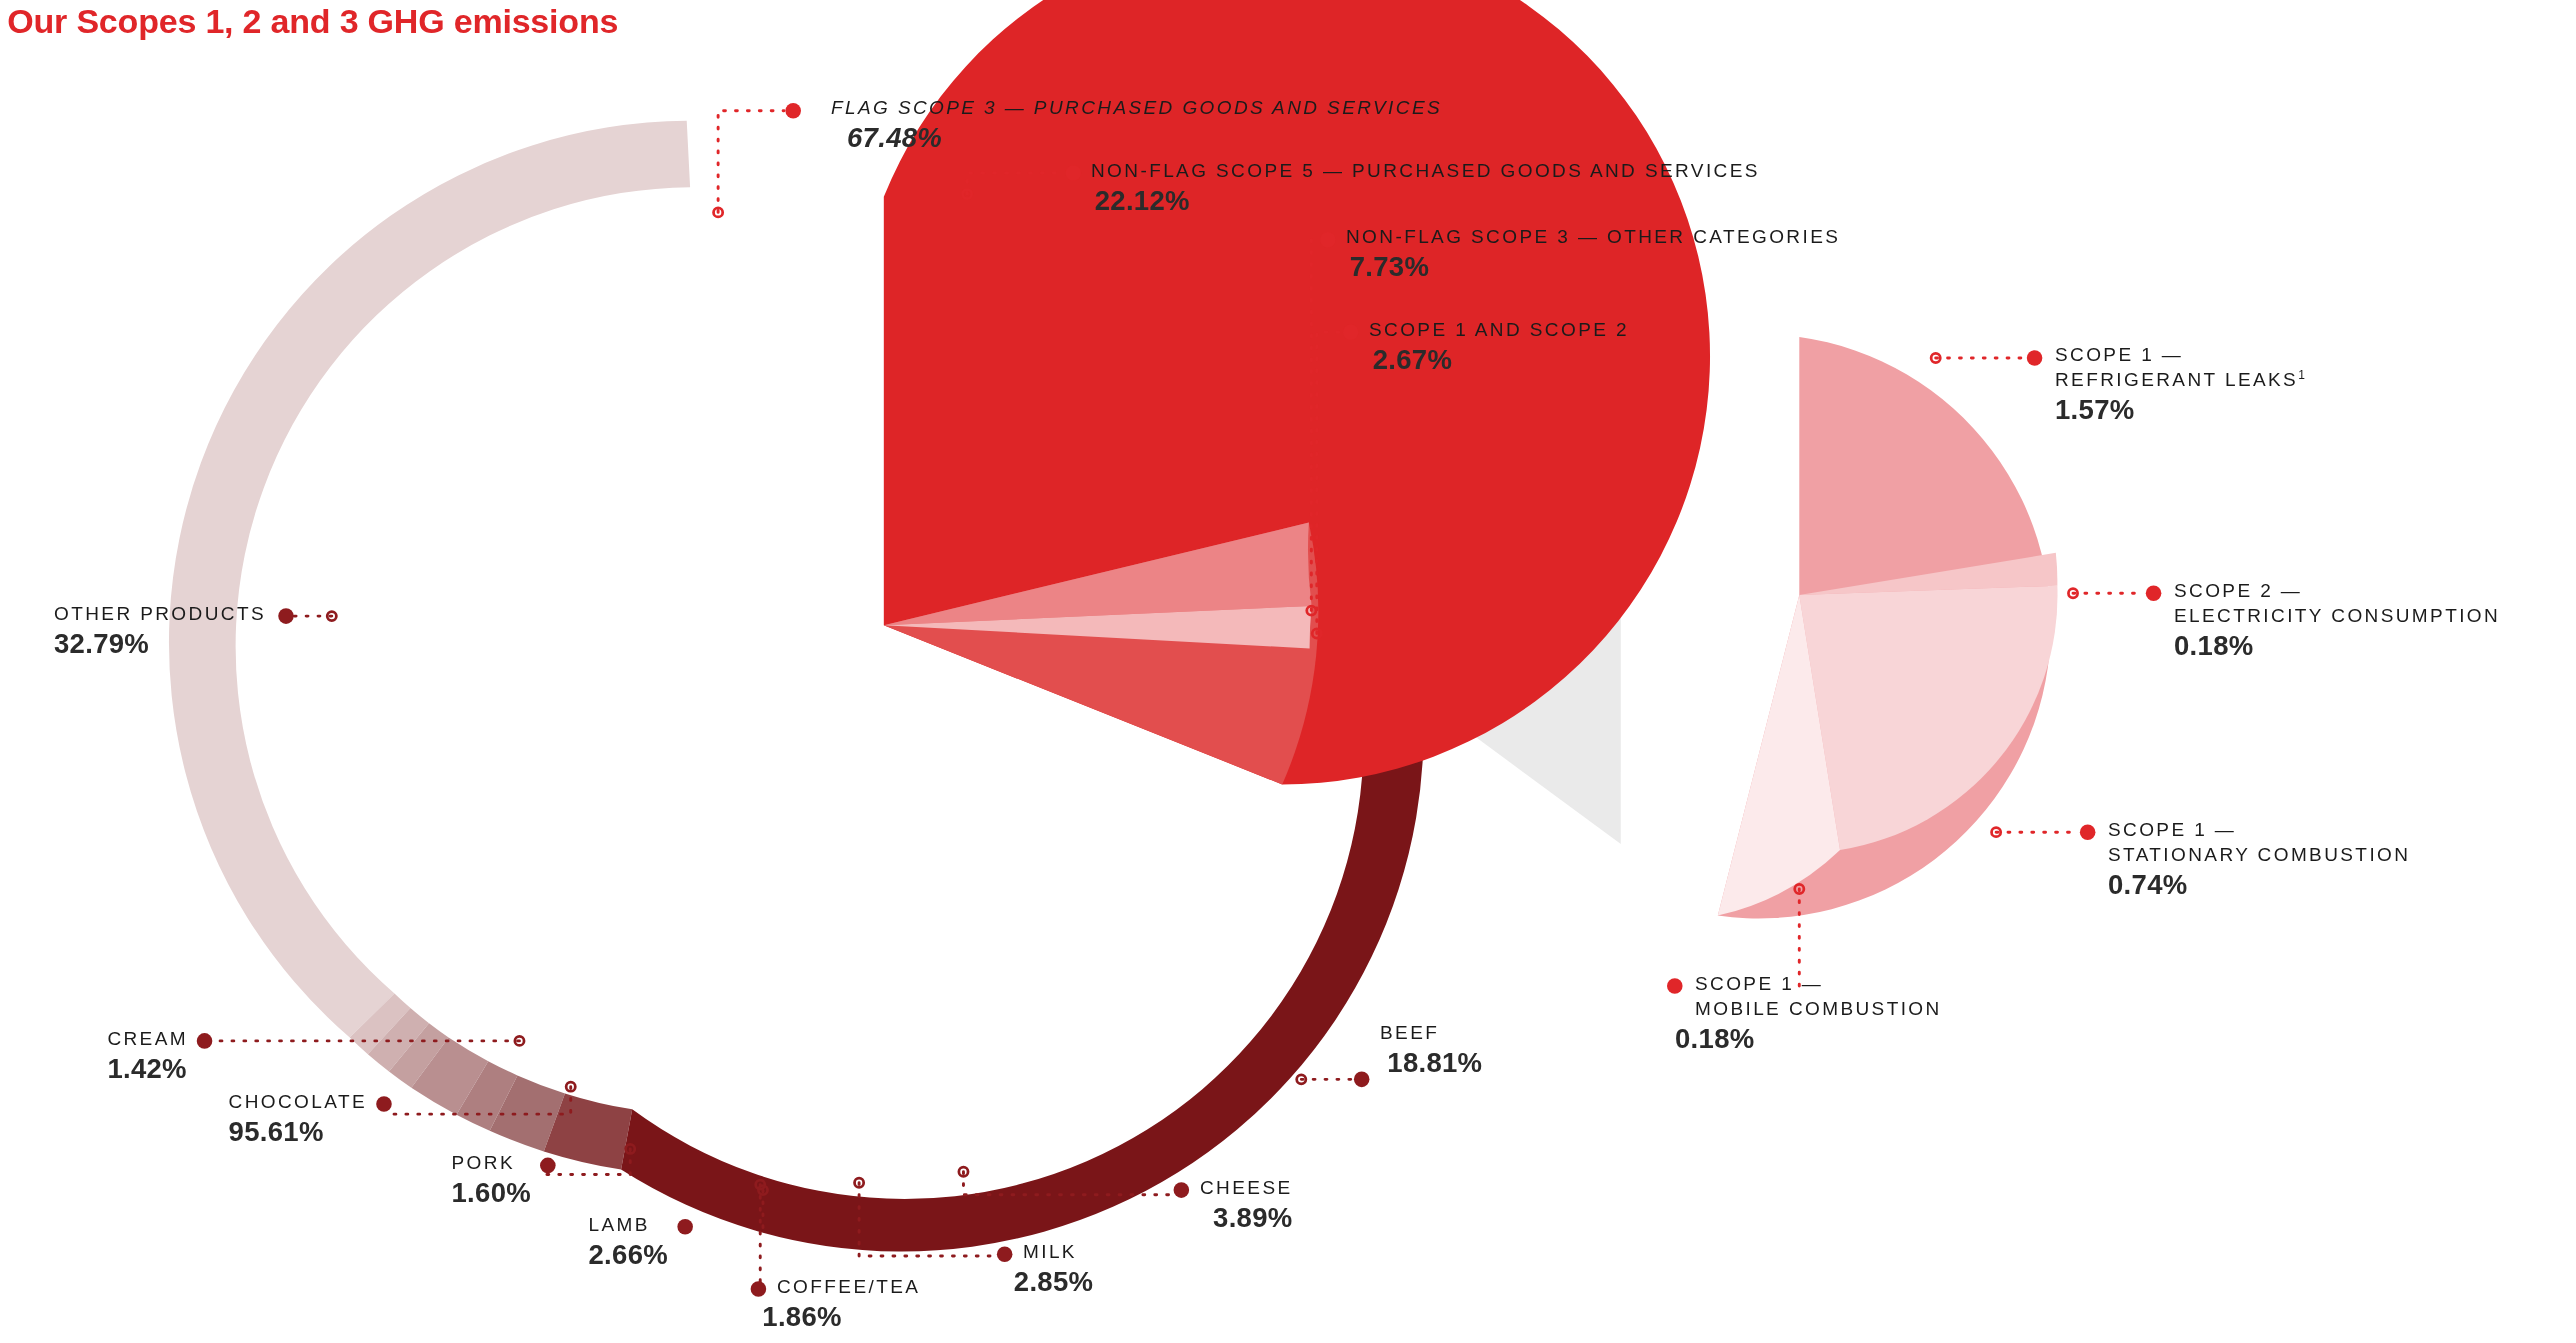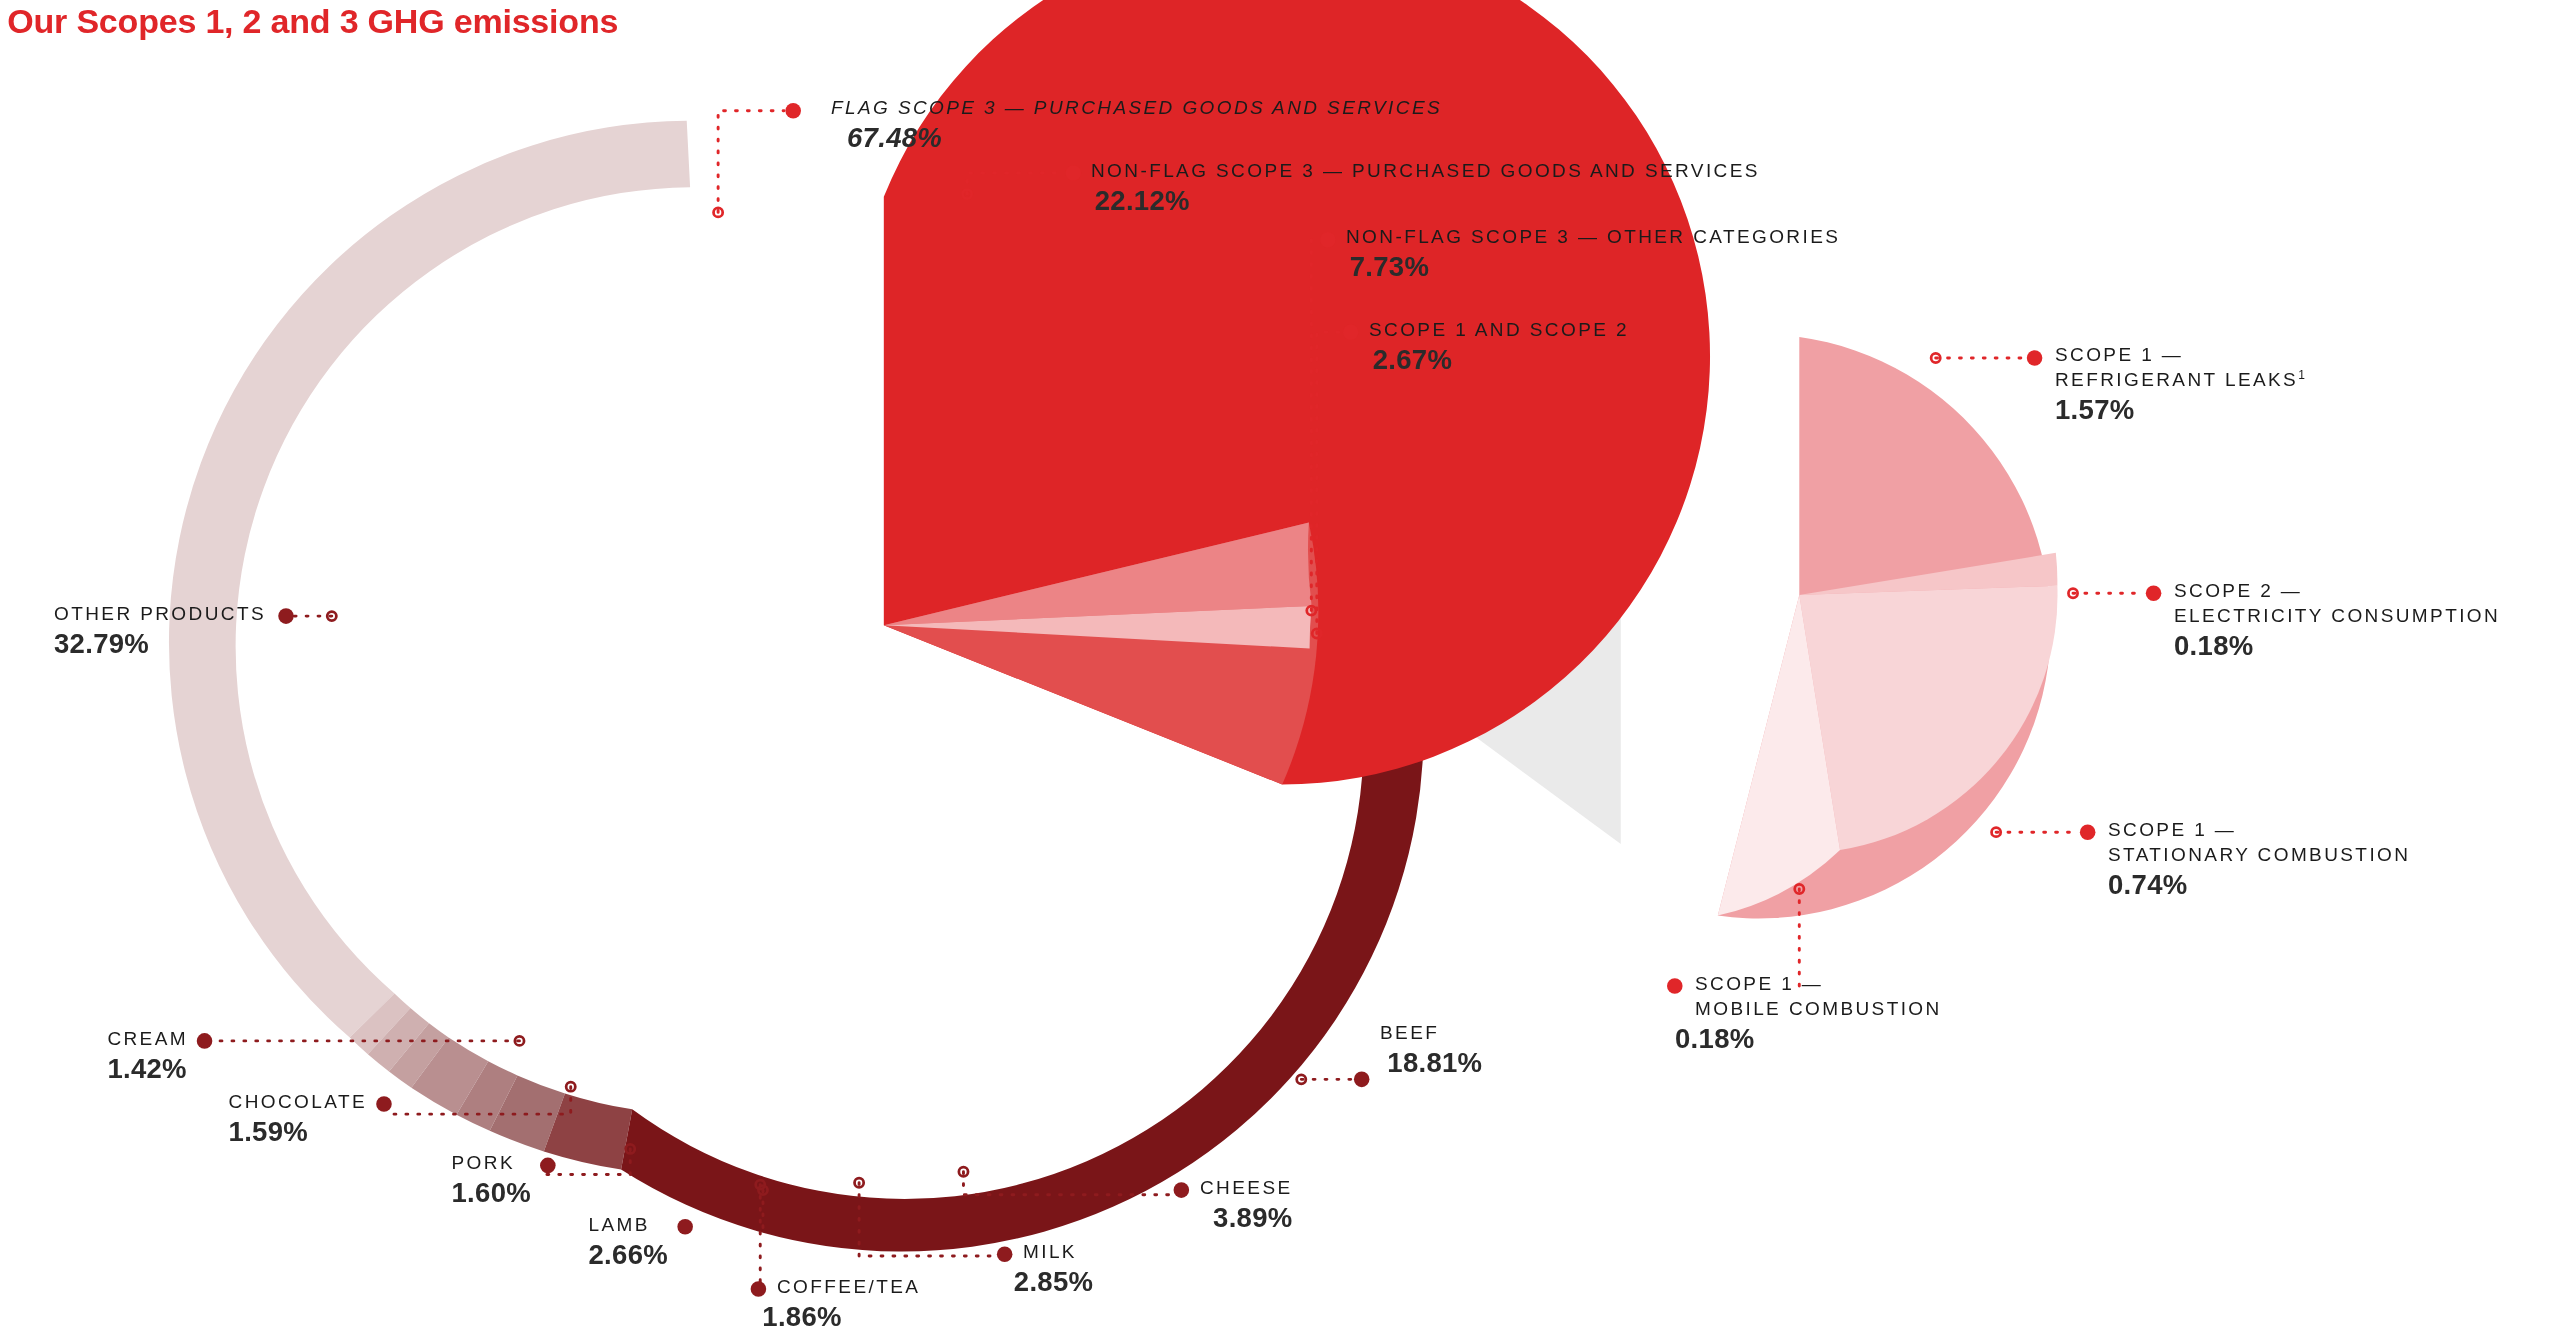--- a/index.html
+++ b/index.html
@@ -144,21 +144,21 @@
     <circle cx="1487" cy="1179" r="8.5" fill="#8E1B1E"></circle>
   </g>
 </svg>
 
 <div class="lbl" style="left:831px;top:95px;font-style:italic;">
   <span class="cat">FLAG SCOPE 3 — PURCHASED GOODS AND SERVICES</span>
   <span class="val" style="margin-left:16px;">67.48%</span>
 </div>
 
 <div class="lbl" style="left:1091px;top:158px;">
-  <span class="cat">NON-FLAG SCOPE 3 — PURCHASED GOODS AND SERVICES</span>
+  <span class="cat">NON-FLAG SCOPE 5 — PURCHASED GOODS AND SERVICES</span>
   <span class="val" style="margin-left:3.7px;">22.12%</span>
 </div>
 
 <div class="lbl" style="left:1346px;top:224px;">
   <span class="cat">NON-FLAG SCOPE 3 — OTHER CATEGORIES</span>
   <span class="val" style="margin-left:3.7px;">7.73%</span>
 </div>
 
 <div class="lbl" style="left:1369px;top:317px;">
   <span class="cat">SCOPE 1 AND SCOPE 2</span>
@@ -170,21 +170,21 @@
   <span class="val">32.79%</span>
 </div>
 
 <div class="lbl r" style="right:2388px;top:1026px;">
   <span class="cat">CREAM</span>
   <span class="val">1.42%</span>
 </div>
 
 <div class="lbl r" style="right:2209px;top:1089px;">
   <span class="cat">CHOCOLATE</span>
-  <span class="val">1.59%</span>
+  <span class="val">95.61%</span>
 </div>
 
 <div class="lbl r" style="right:2045px;top:1150px;">
   <span class="cat">PORK</span>
   <span class="val">1.60%</span>
 </div>
 
 <div class="lbl r" style="right:1908px;top:1212px;">
   <span class="cat">LAMB</span>
   <span class="val">2.66%</span>

